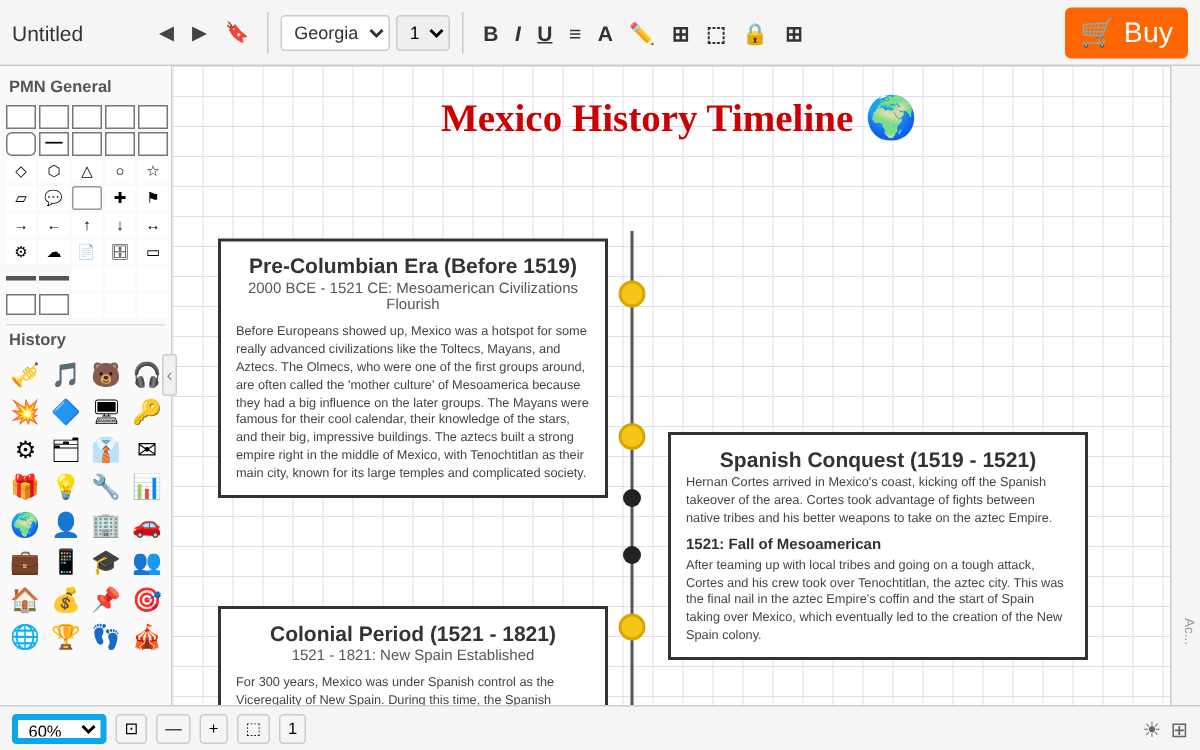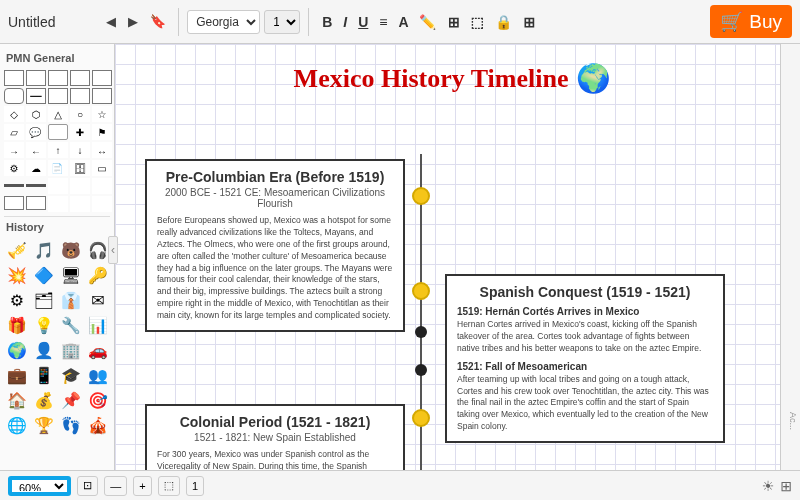--- a/index.html
+++ b/index.html
@@ -449,23 +449,22 @@
       <div class="v-line" style="left: 305px; top: 110px; height: 380px;"></div>
 
       <div class="timeline-card" style="left: 30px; top: 115px; width: 260px;">
         <div class="card-title">Pre-Columbian Era (Before 1519)</div>
         <div class="card-subtitle">2000 BCE - 1521 CE: Mesoamerican Civilizations Flourish</div>
         <div class="card-body">Before Europeans showed up, Mexico was a hotspot for some really advanced civilizations like the Toltecs, Mayans, and Aztecs. The Olmecs, who were one of the first groups around, are often called the 'mother culture' of Mesoamerica because they had a big influence on the later groups. The Mayans were famous for their cool calendar, their knowledge of the stars, and their big, impressive buildings. The aztecs built a strong empire right in the middle of Mexico, with Tenochtitlan as their main city, known for its large temples and complicated society.</div>
       </div>
 
       <div class="timeline-dot" style="left: 297px; top: 143px;"></div>
 
-      <div class="timeline-card" style="left: 330px; top: 230px; width: 280px;">
+      <div class="timeline-card" style="left: 330px; top: 244px; width: 280px;">
         <div class="card-title">Spanish Conquest (1519 - 1521)</div>
-        <div class="event-title">1519: Hernán Cortés Arrives in Mexico</div>
         <div class="card-body">Hernan Cortes arrived in Mexico's coast, kicking off the Spanish takeover of the area. Cortes took advantage of fights between native tribes and his better weapons to take on the aztec Empire.</div>
         <div class="event-title">1521: Fall of Mesoamerican</div>
         <div class="card-body">After teaming up with local tribes and going on a tough attack, Cortes and his crew took over Tenochtitlan, the aztec city. This was the final nail in the aztec Empire's coffin and the start of Spain taking over Mexico, which eventually led to the creation of the New Spain colony.</div>
       </div>
 
       <div class="timeline-dot" style="left: 297px; top: 238px;"></div>
 
       <div class="black-dot" style="left: 300px; top: 282px;"></div>
       <div class="black-dot" style="left: 300px; top: 320px;"></div>
 

